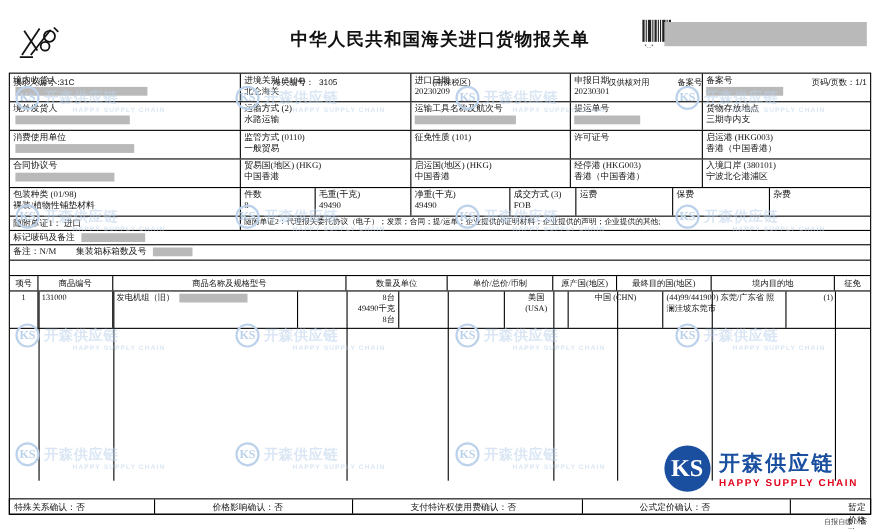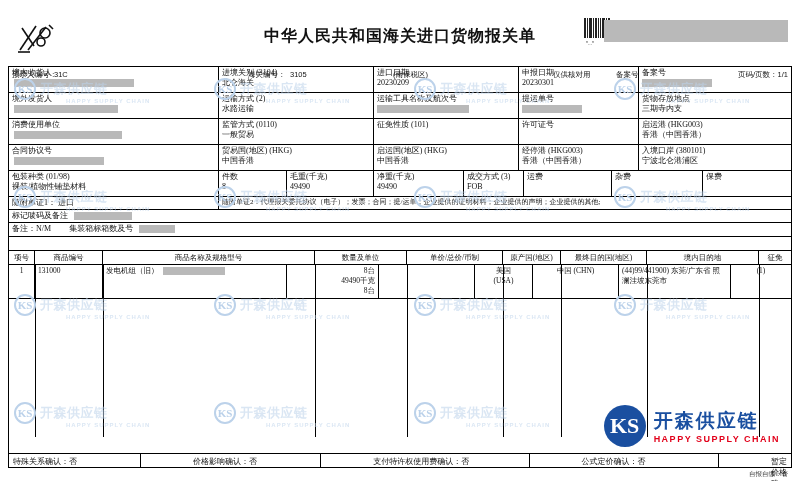--- a/index.html
+++ b/index.html
@@ -306,26 +306,26 @@
         <div>49490</div>
       </div>
       <div class="cell" style="width:60px">
         <div>成交方式 (3)</div>
         <div>FOB</div>
       </div>
       <div class="cell" style="width:88px">
         <div>运费</div>
         <div></div>
       </div>
+      <div class="cell" style="width:88px">
+        <div>保费</div>
+        <div></div>
+      </div>
       <div class="cell" style="flex:1">
         <div>杂费</div>
-        <div></div>
-      </div>
-      <div class="cell" style="width:88px">
-        <div>保费</div>
         <div></div>
       </div>
     </div>
 
 
     <div class="row" style="height:13px">
       <div class="cell" style="width:210px">
         <span>随附单证1：</span>
         <span>进口</span>
       </div>
@@ -371,21 +371,21 @@
       <div class="gcol" style="left:306px"></div>
       <div class="gcol" style="left:398px"></div>
       <div class="gcol" style="left:494px"></div>
       <div class="gcol" style="left:552px"></div>
       <div class="gcol" style="left:638px"></div>
       <div class="gcol" style="left:750px"></div>
 
       <div class="grow" style="border-bottom:1px solid #000; position:relative; z-index:1;">
         <div style="width:26px; text-align:center">1</div>
         <div style="width:68px">131000</div>
-        <div style="width:184px">
+        <div style="width:168px">
           <span>发电机组（旧）</span>
           <span class="redact" style="width:62px;margin-left:3px"></span>
         </div>
         <div style="width:92px; text-align:right; white-space:pre-line">8台
 49490千克
 8台</div>
         <div style="width:96px"></div>
         <div style="width:58px; text-align:center; white-space:pre-line">美国
 (USA)</div>
         <div style="width:86px; text-align:center">中国 (CHN)</div>

